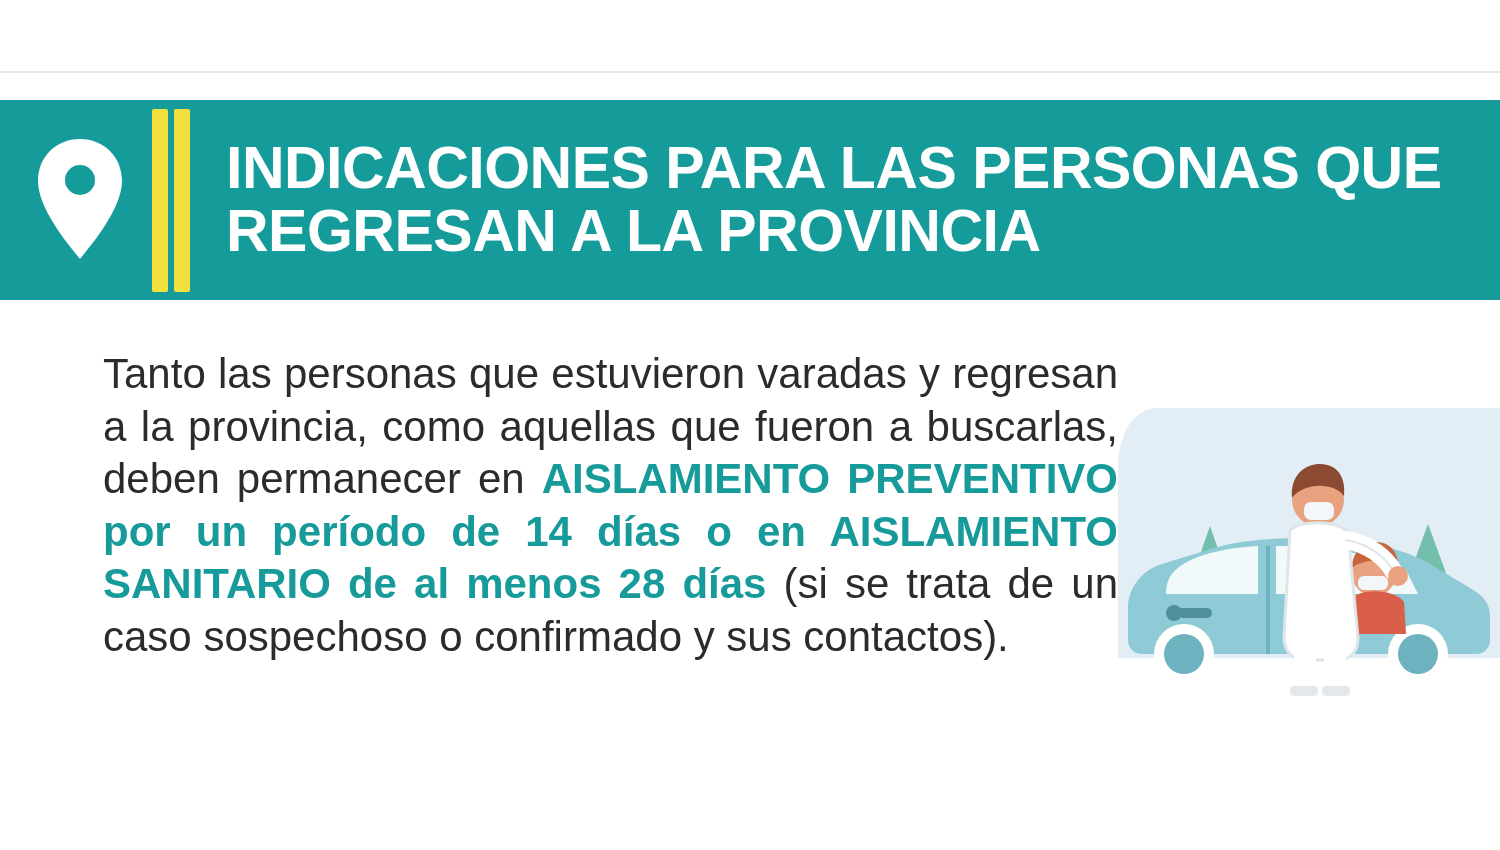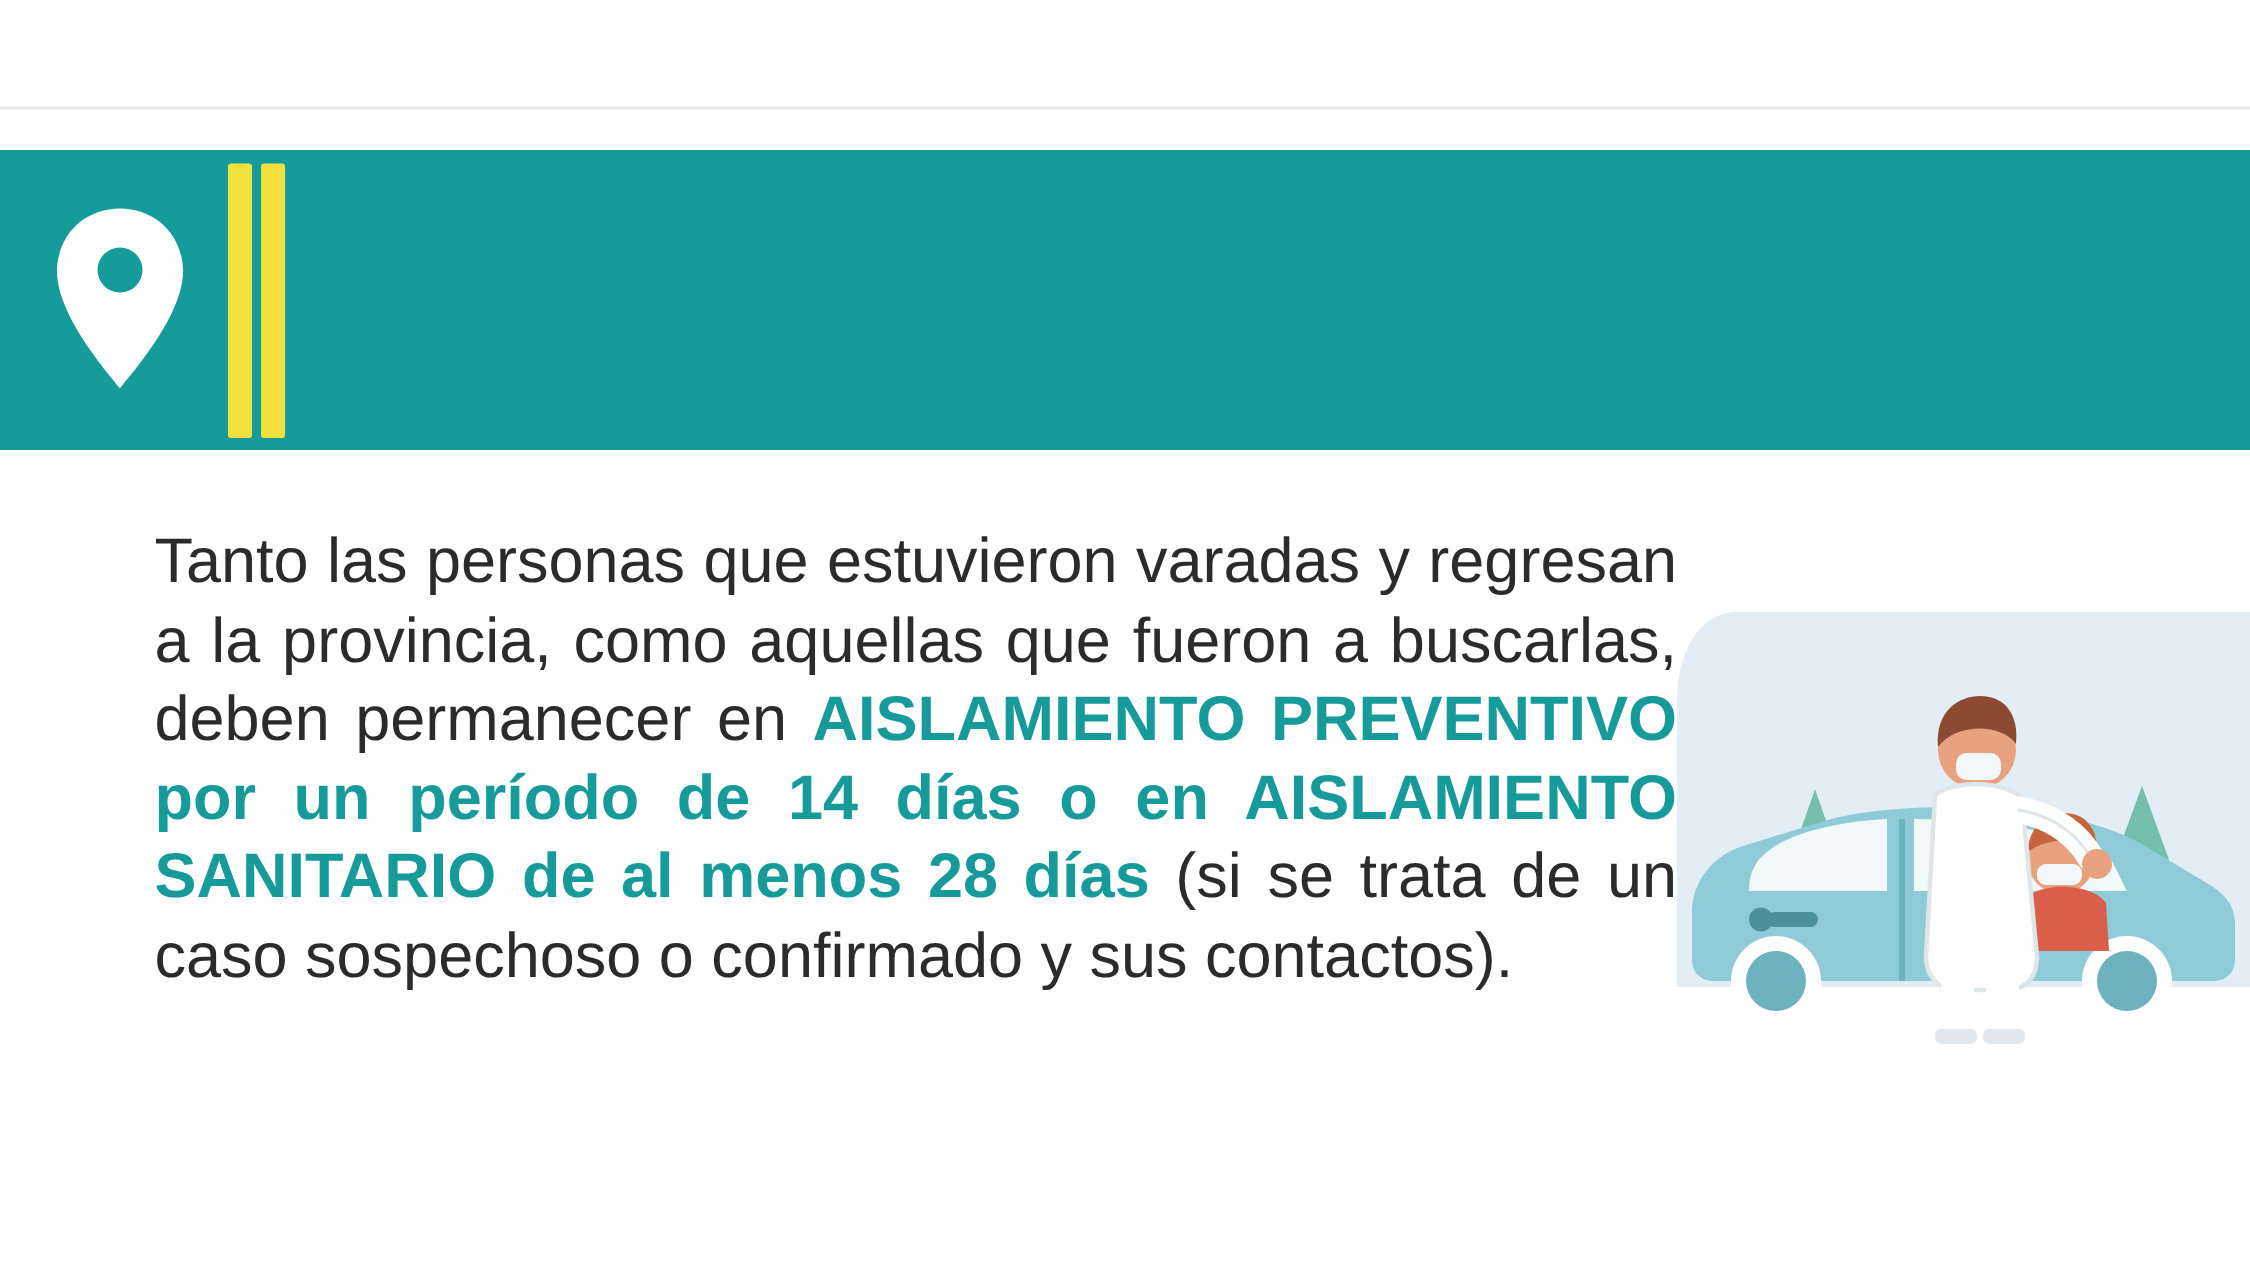--- a/index.html
+++ b/index.html
@@ -134,20 +134,21 @@
       <path d="M48 4 C24 4 6 22 6 46 c0 30 36 70 42 78 6-8 42-48 42-78 C90 22 72 4 48 4 z" fill="#ffffff"></path>
       <circle cx="48" cy="45" r="15" fill="#169b9b"></circle>
     </svg>
   </div>
 
   <div class="ribbon">
     <div class="band b1"></div>
     <div class="band b2"></div>
   </div>
 
+  <div class="header-title">INDICACIONES PARA LAS PERSONAS QUE REGRESAN A LA PROVINCIA</div>
 </div>
 
 <div class="content">
 
   <div class="paragraph">
     <span>Tanto las personas que estuvieron varadas y regresan a la provincia, como aquellas que fueron a buscarlas, deben permanecer en </span><span class="hl">AISLAMIENTO PREVENTIVO por un período de 14 días o en AISLAMIENTO SANITARIO de al menos 28 días</span><span> (si se trata de un caso sospechoso o confirmado y sus contactos).</span>
   </div>
 
   <div class="illustration">
     <svg width="382" height="290" viewBox="0 0 382 290" aria-hidden="true">

